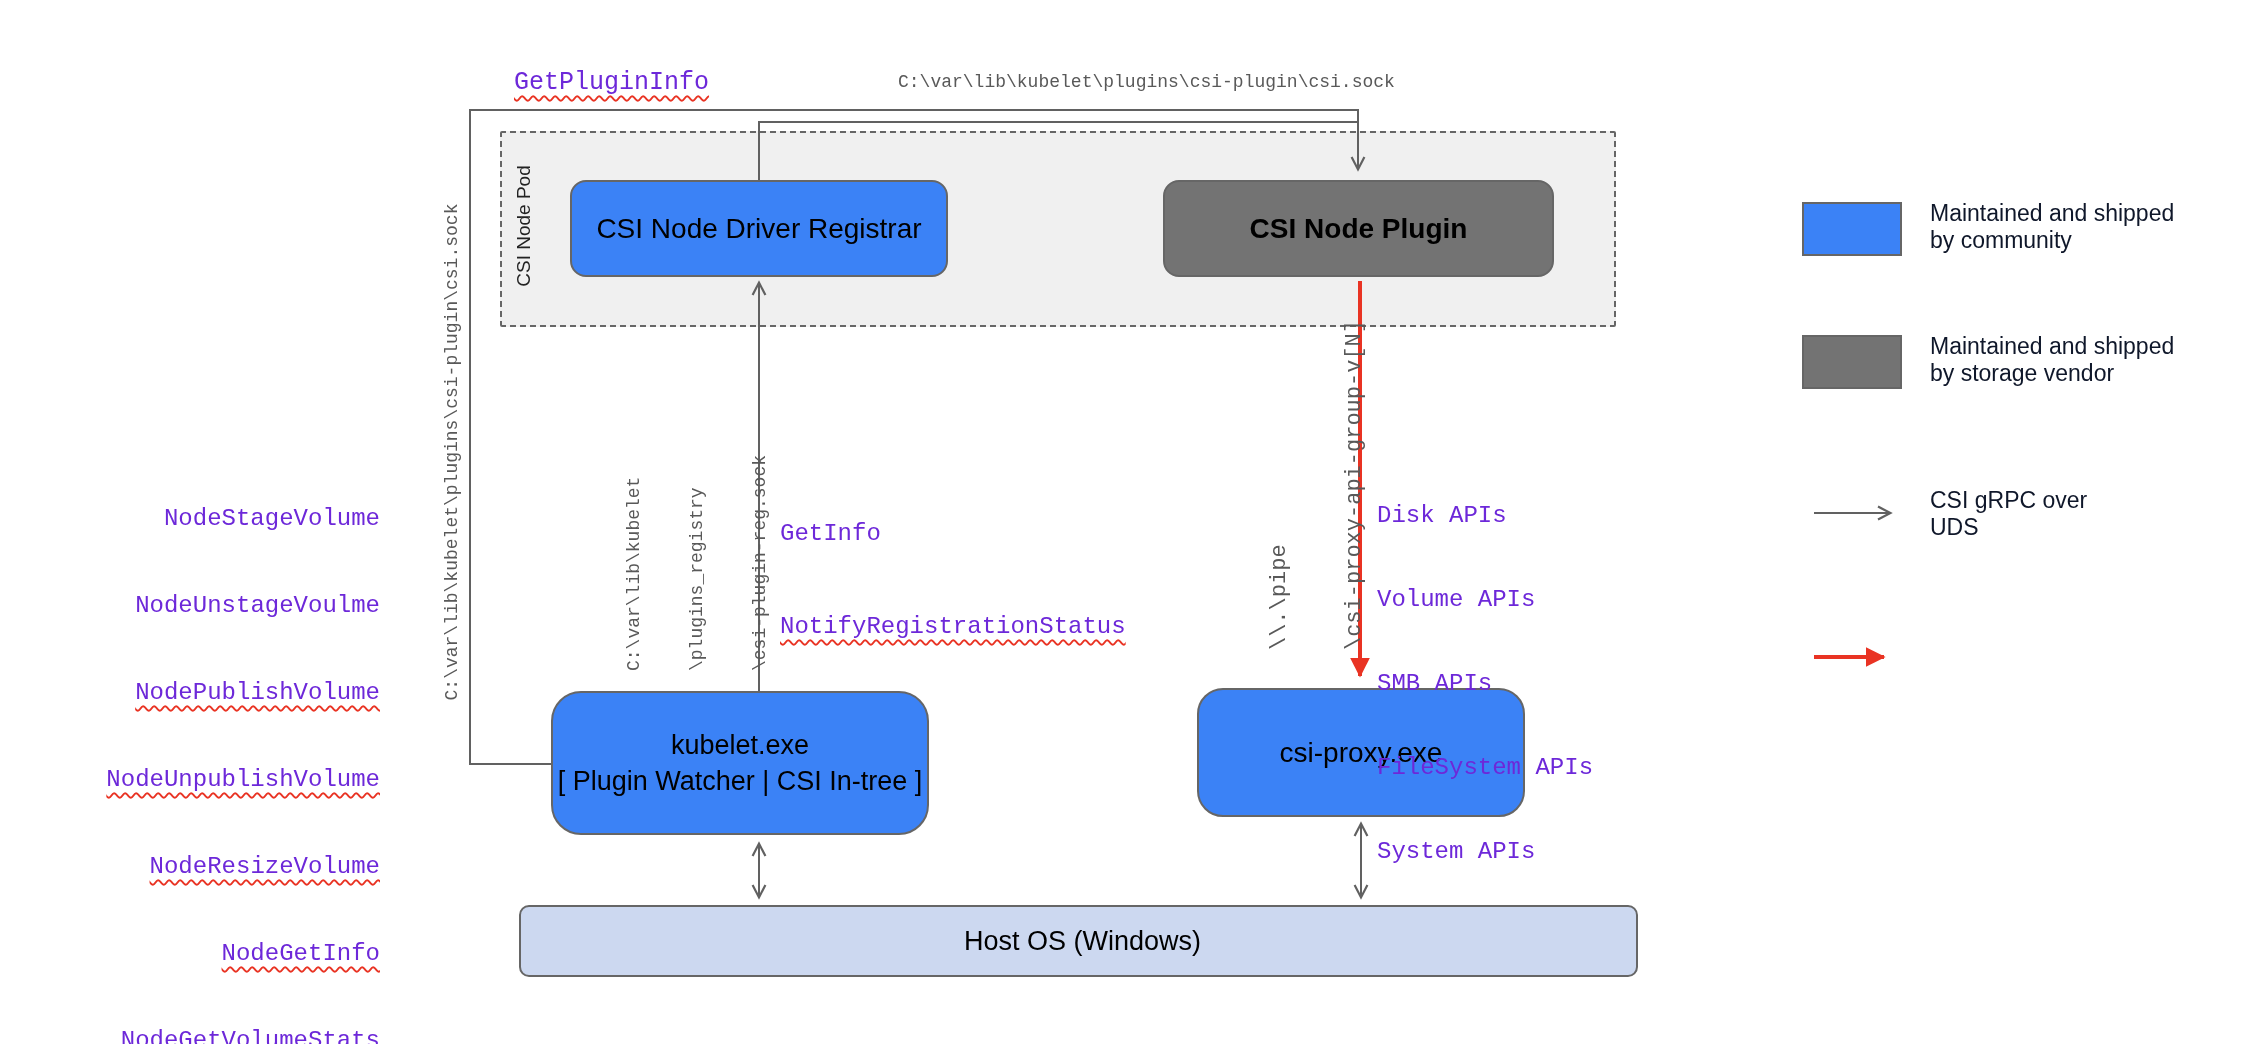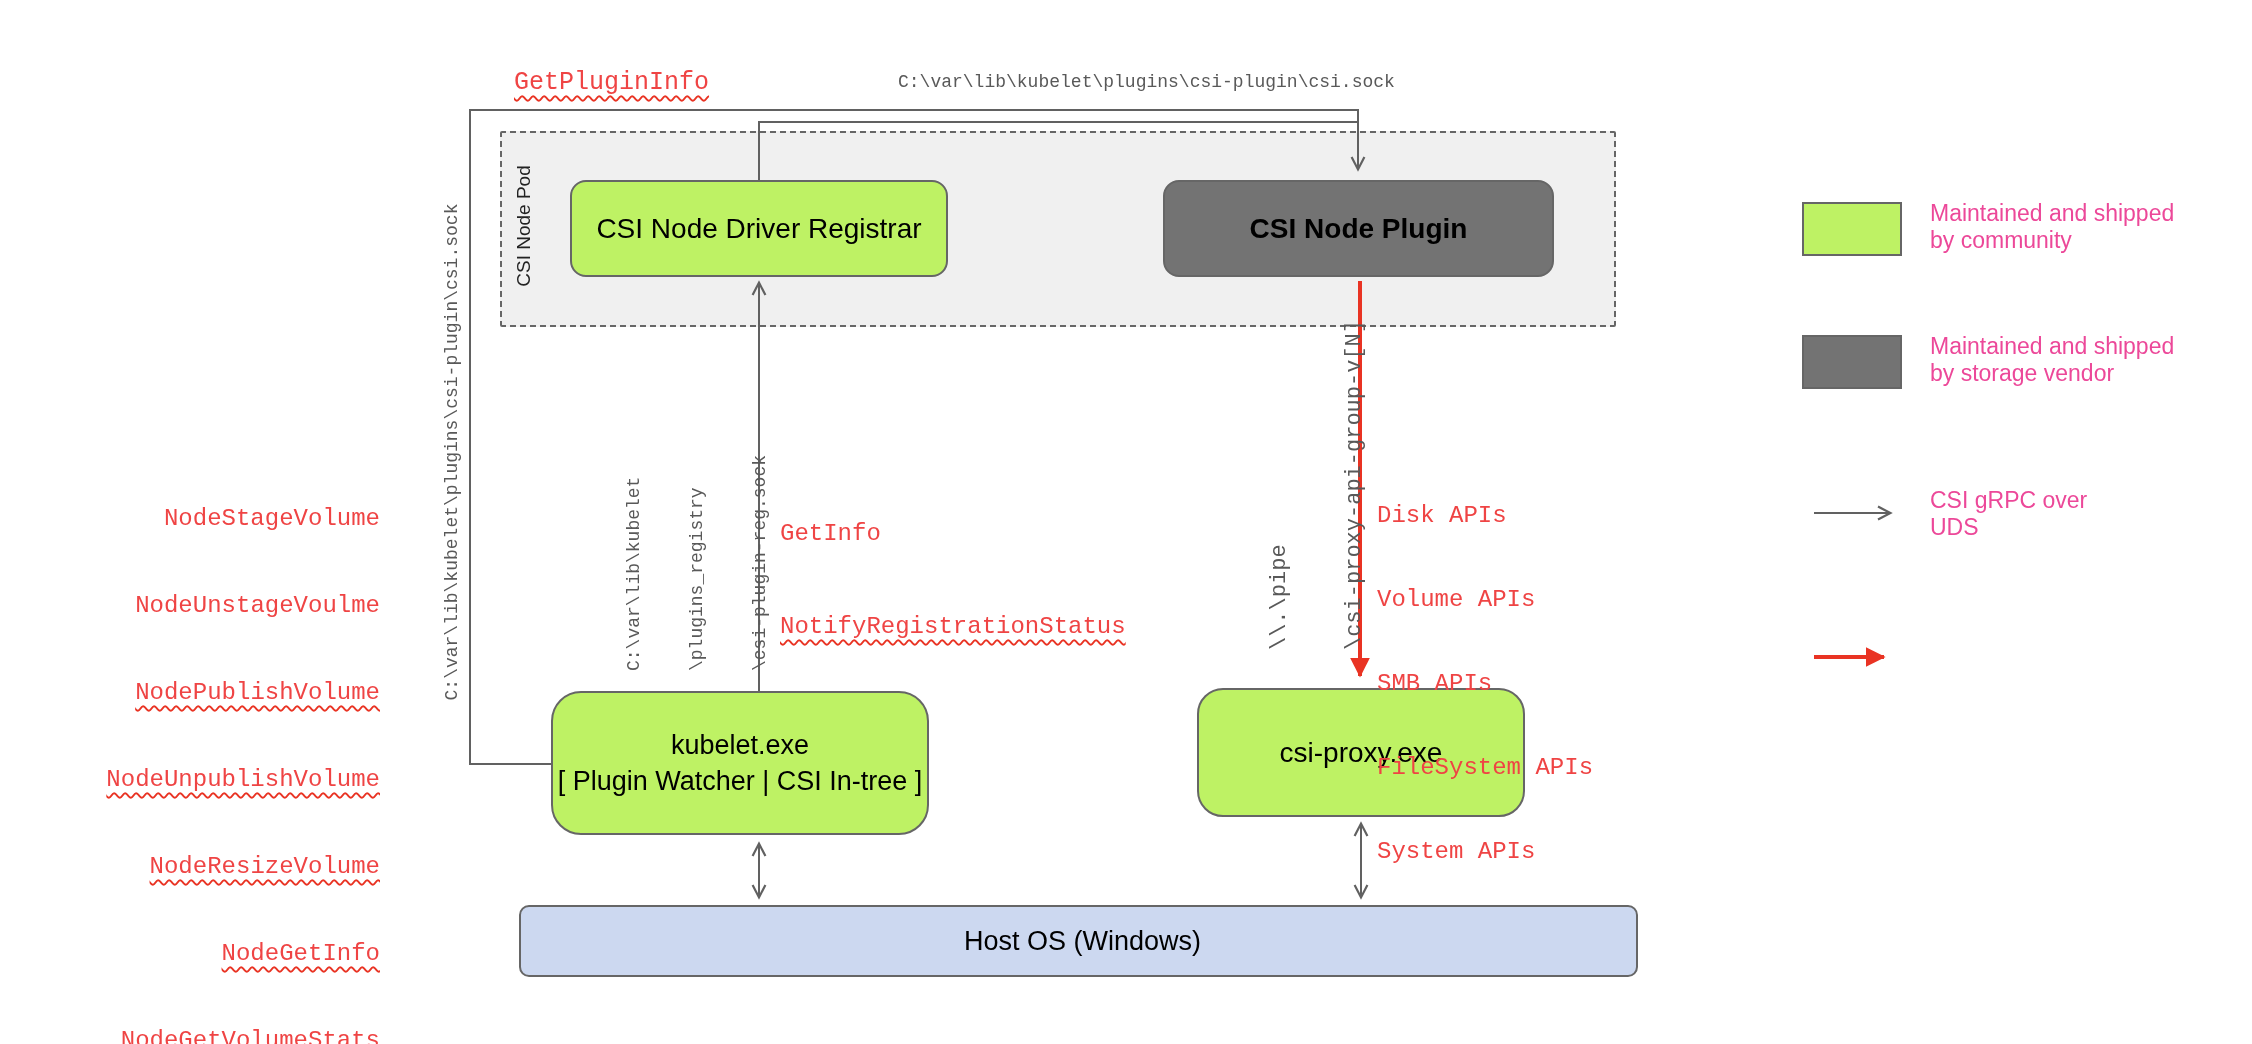--- a/index.html
+++ b/index.html
@@ -12,29 +12,29 @@
 
   .box {
     position:absolute; box-sizing:border-box;
     border:2px solid #666666;
     display:flex; flex-direction:column; align-items:center; justify-content:center;
     text-align:center; color:#000; z-index:2;
   }
   .pod {
     border-style:dashed; background:#f0f0f0; border-radius:2px; z-index:1;
   }
-  .green  { background:#bef264; }
+  .green  { background:#3b82f6; }
   .yellow { background:#737373;font-weight:bold; }
   .blue   { background:#ccd8f0; }
 
   .lbl { position:absolute; z-index:6; white-space:pre; }
   .mono { font-family:"Liberation Mono", monospace; }
   .sans { font-family:"Liberation Sans", sans-serif; }
   .gray { color:#595959; }
-  .dark { color:#ef4444; }
+  .dark { color:#6d28d9; }
 
   .sq {
     text-decoration-line:underline;
     text-decoration-style:wavy;
     text-decoration-color:#e93323;
     text-decoration-thickness:2px;
     text-underline-offset:6px;
   }
 
   .vlabel {
@@ -42,21 +42,21 @@
     transform:translate(-50%,-50%) rotate(-90deg);
   }
 
   .calls { text-align:right; font-size:24px; line-height:29px; }
   .apis  { text-align:left;  font-size:24px; line-height:28px; }
 
   .swatch {
     position:absolute; box-sizing:border-box;
     border:2px solid #666666; z-index:2;
   }
-  .legend-text { position:absolute; z-index:6; font-size:23px; line-height:27px; color:#ec4899; }
+  .legend-text { position:absolute; z-index:6; font-size:23px; line-height:27px; color:#0f172a; }
 </style>
 </head>
 <body>
 
 <div id="canvas">
 
   <div class="box pod" style="left:500px; top:131px; width:1116px; height:196px;"></div>
   <div class="vlabel sans" style="left:524px; top:226px; font-size:19px; color:#222;">CSI Node Pod</div>
 
   <div class="box green" style="left:570px; top:180px; width:378px; height:97px; border-radius:16px; font-size:28px;">

